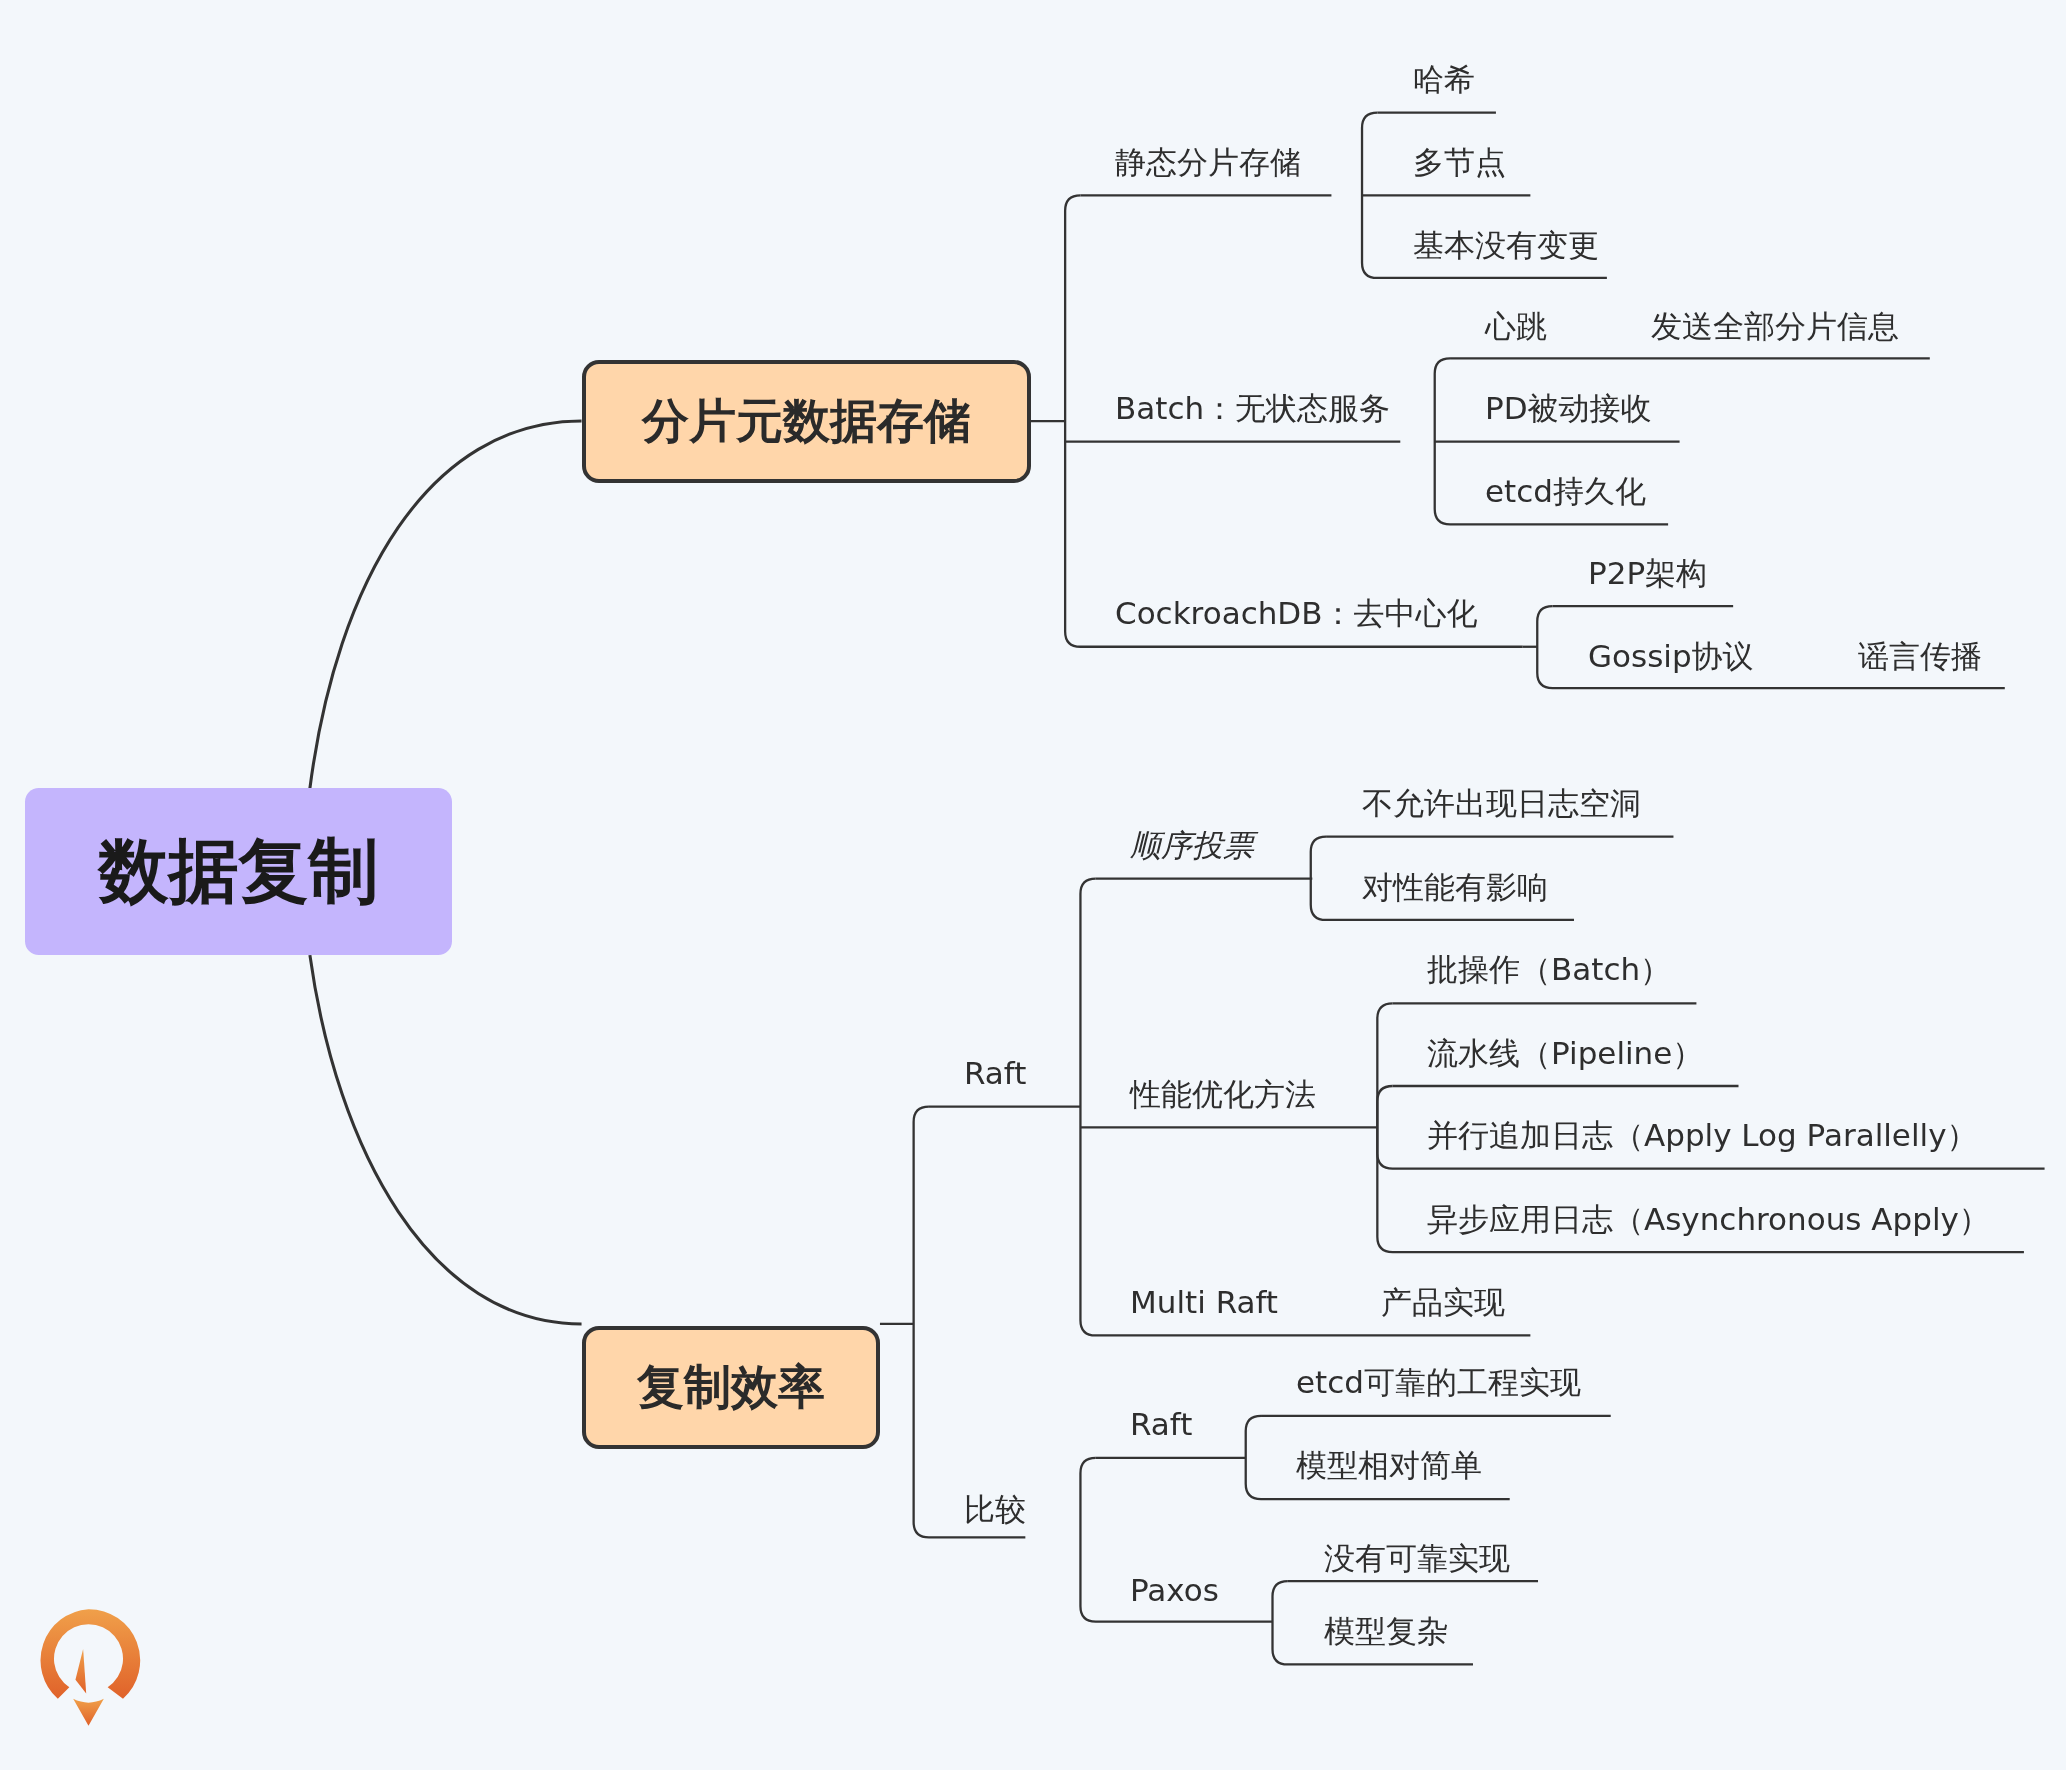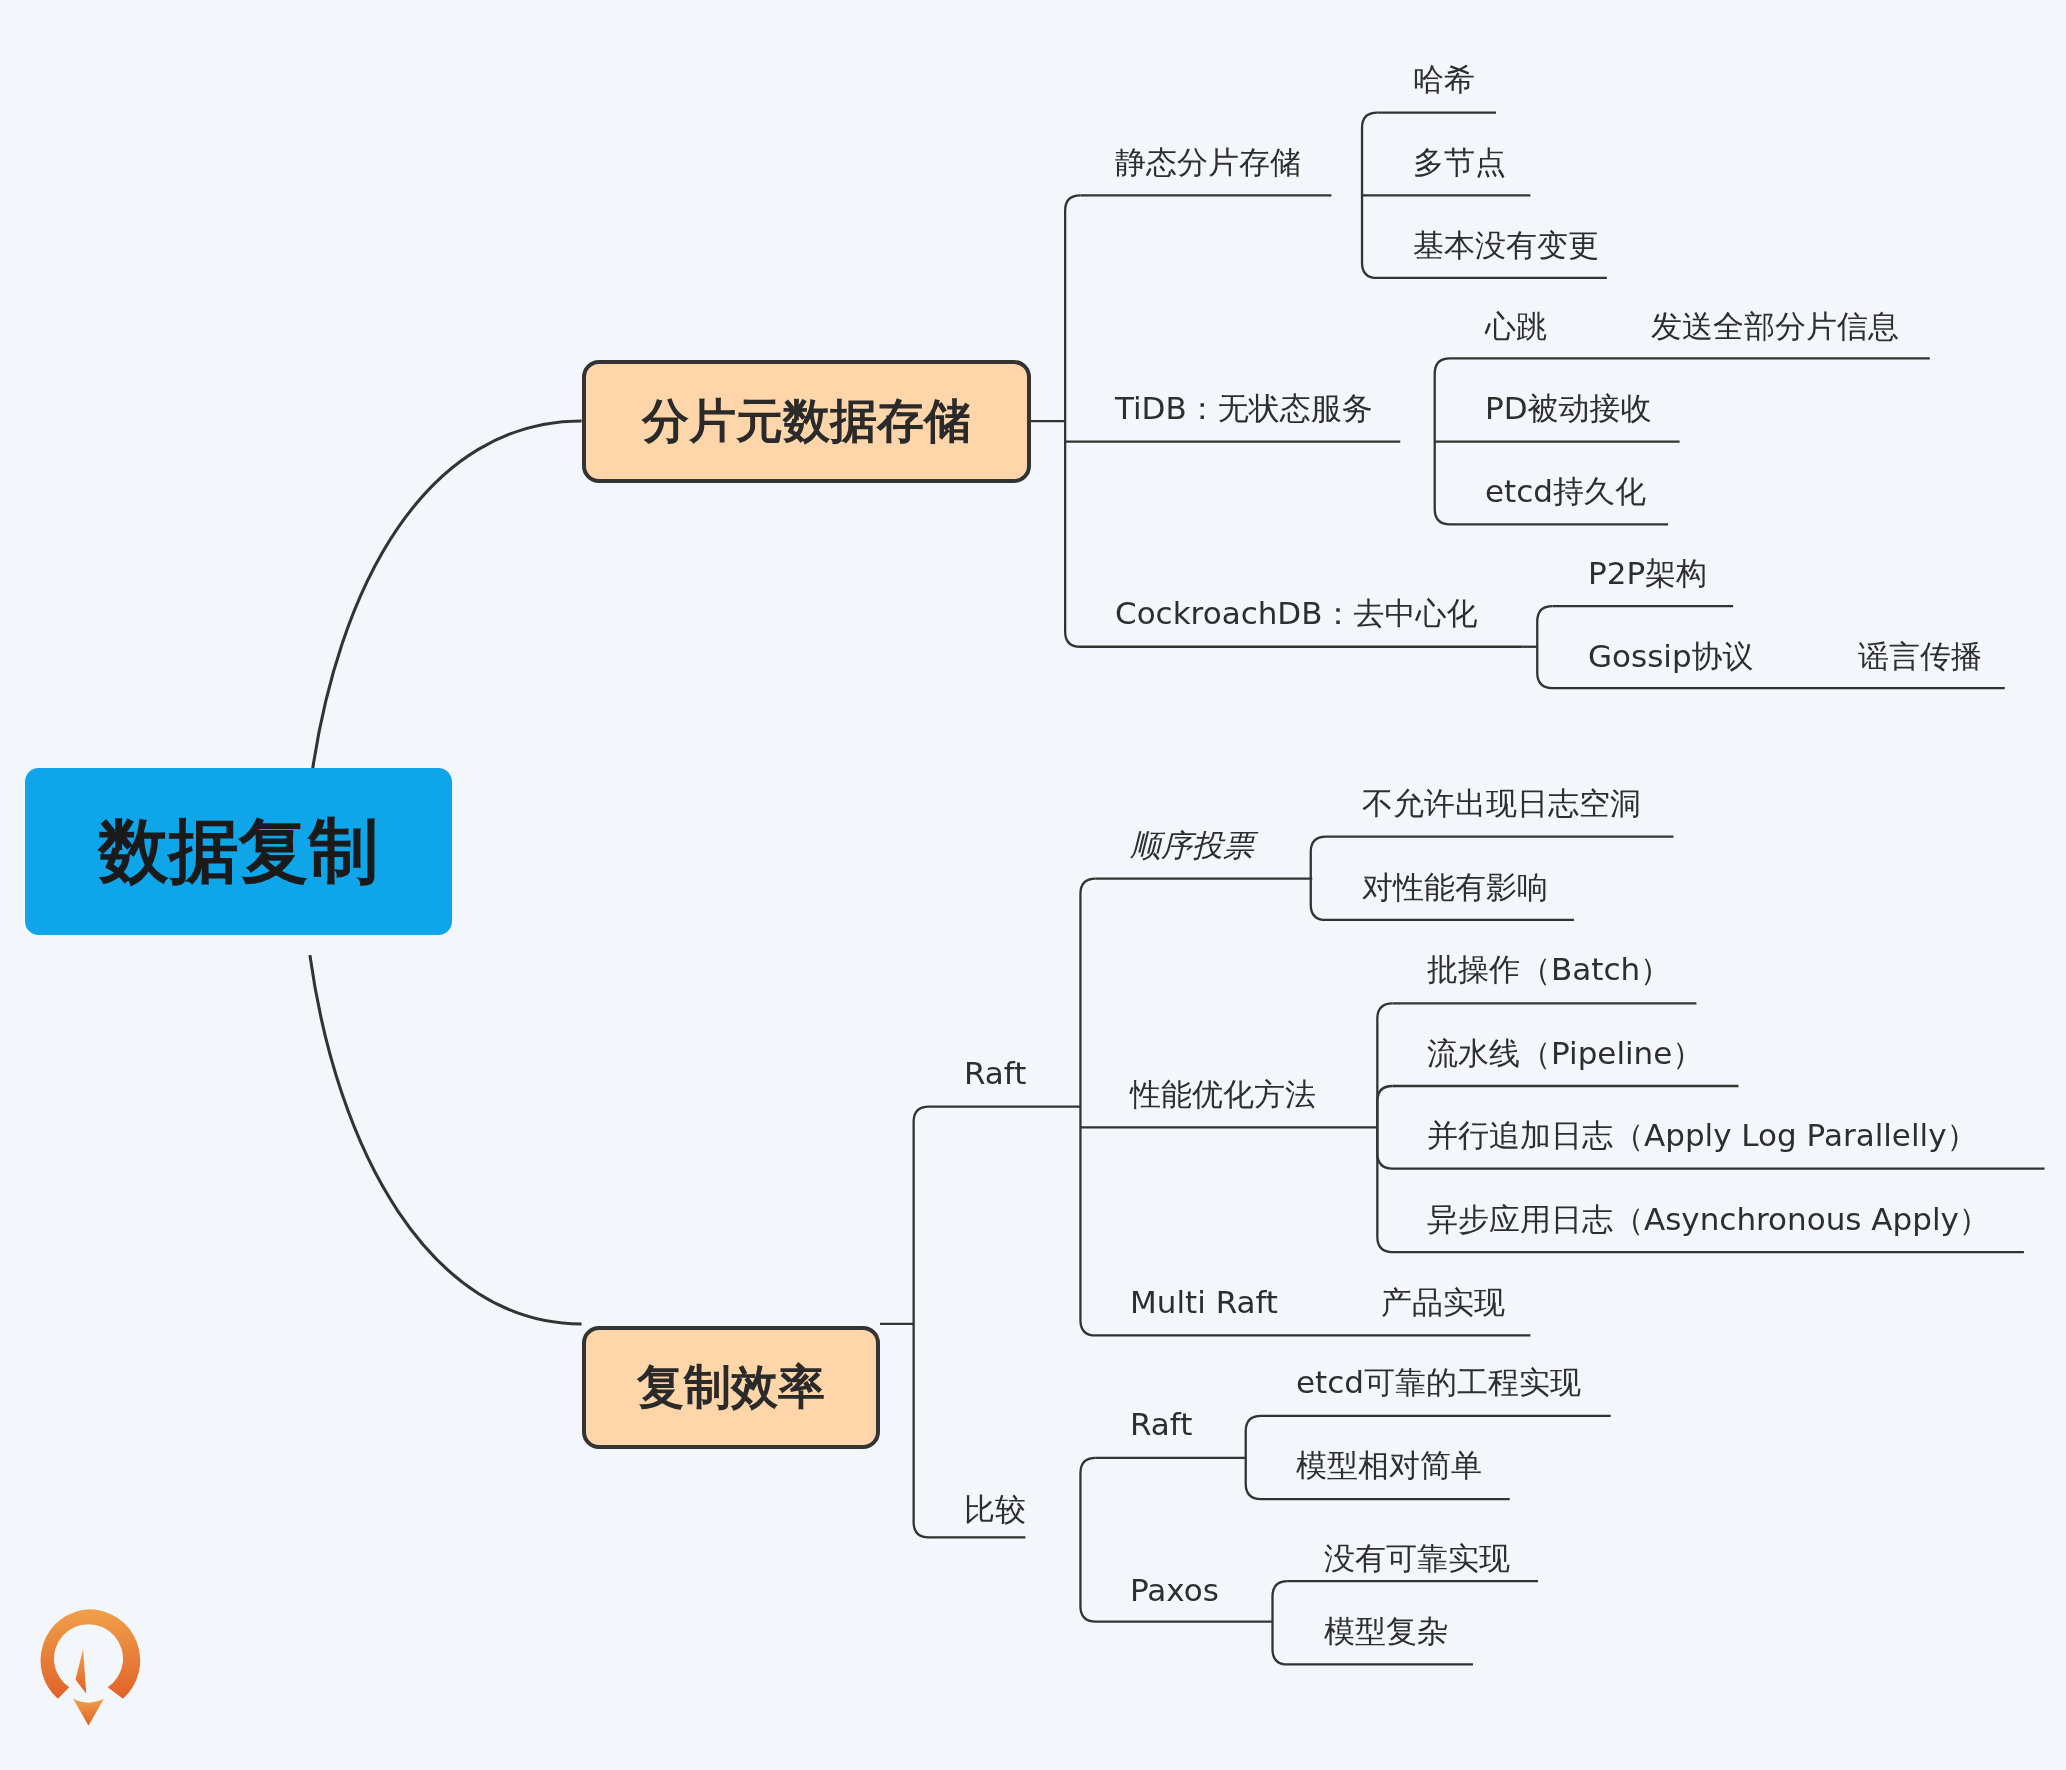--- a/index.html
+++ b/index.html
@@ -1,20 +1,20 @@
 <!DOCTYPE html>
 <html style="font-size:12.2px"><head>
 <meta charset="utf-8">
 <style>
   html,body{margin:0;padding:0;}
   body{width:2066px;height:1771px;background:#f3f7fb;position:relative;overflow:hidden;
        font-family:"DejaVu Sans","Liberation Sans",sans-serif;color:#2e2e2e;}
   svg.lines{position:absolute;left:0;top:0;width:2066px;height:1771px;}
   .node{position:absolute;white-space:nowrap;font-size:31px;line-height:1;}
-  .root{position:absolute;left:25px;top:768px;width:427px;height:167px;background:#0ea5e9;
+  .root{position:absolute;left:25px;top:788px;width:427px;height:167px;background:#c4b5fd;
         border-radius:13.8px;display:flex;align-items:center;justify-content:center;
         font-size:70px;font-weight:bold;color:#1a1a1a;}
   .main{position:absolute;background:#ffd6aa;border:4.6px solid #333;border-radius:17px;
         display:flex;align-items:center;justify-content:center;font-size:47px;font-weight:bold;color:#2a2a2a;box-sizing:border-box;}
   .logo{position:absolute;left:31px;top:1603px;display:flex;align-items:center;}
   .logo-text{font-size:98px;color:#5e5b5c;font-weight:bold;margin-left:23px;letter-spacing:3.1px;}
 </style>
 </head>
 <body>
 
@@ -77,21 +77,21 @@
   </div>
 <div class="main" style="left:582px;top:1326px;width:298px;height:123px;">
     <span>复制效率</span>
   </div>
 
 <div class="node" style="left:1115px;top:147px;">静态分片存储</div>
 <div class="node" style="left:1413px;top:64px;">哈希</div>
 <div class="node" style="left:1413px;top:147px;">多节点</div>
 <div class="node" style="left:1413px;top:230px;">基本没有变更</div>
 
-<div class="node" style="left:1115px;top:393px;">TiDB：无状态服务</div>
+<div class="node" style="left:1115px;top:393px;">Batch：无状态服务</div>
 <div class="node" style="left:1485px;top:311px;">心跳</div>
 <div class="node" style="left:1651px;top:311px;">发送全部分片信息</div>
 <div class="node" style="left:1485px;top:393px;">PD被动接收</div>
 <div class="node" style="left:1485px;top:476px;">etcd持久化</div>
 
 <div class="node" style="left:1115px;top:598px;">CockroachDB：去中心化</div>
 <div class="node" style="left:1588px;top:558px;">P2P架构</div>
 <div class="node" style="left:1588px;top:641px;">Gossip协议</div>
 <div class="node" style="left:1858px;top:641px;">谣言传播</div>
 

